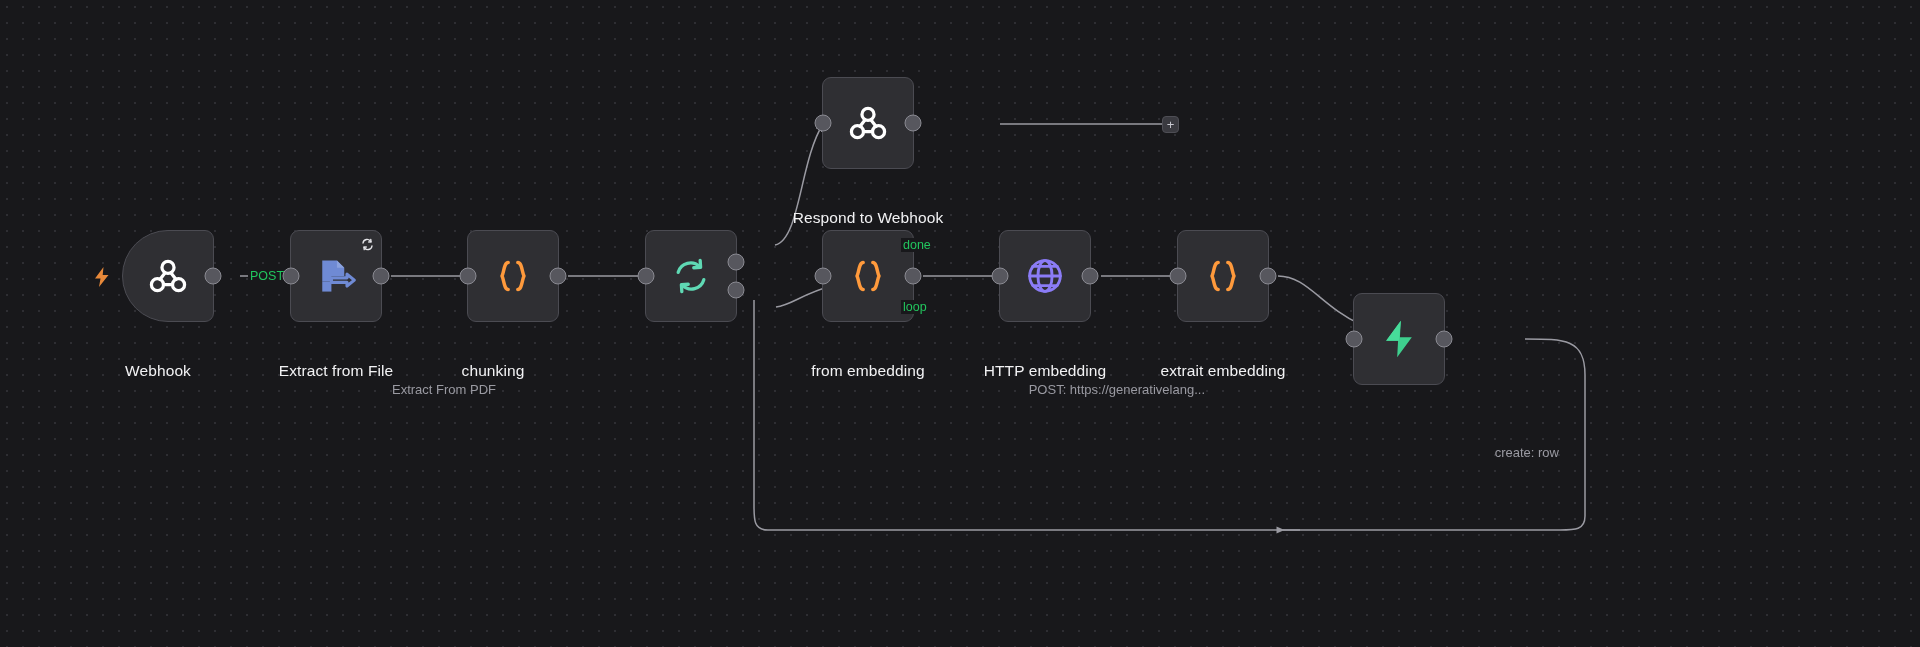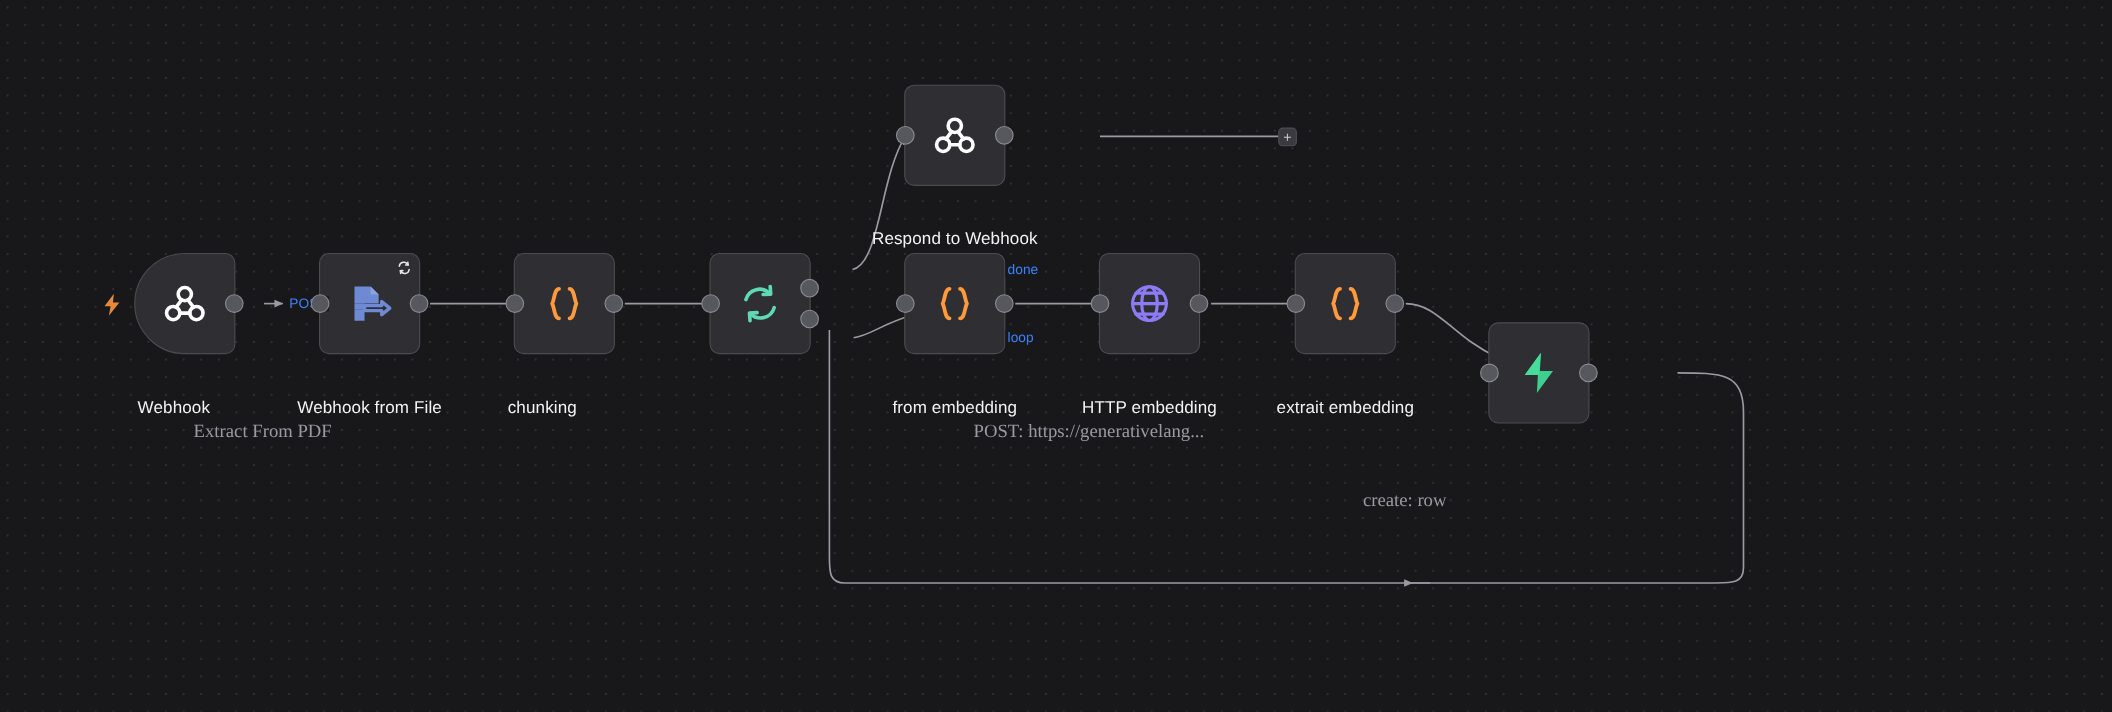--- a/index.html
+++ b/index.html
@@ -60,37 +60,35 @@
     text-align:center;
     color:#f2f2f4;
     font-size:15.5px;
     letter-spacing:.1px;
     white-space:nowrap;
     z-index:3;
   }
   .nsub {
     position:absolute;
     width:320px;
-    text-align:left;
+    text-align:right;
     color:#9a9aa2;
-    font-size:17px;
+    font-size:13px;
     white-space:nowrap;
     z-index:3;
-    font-family:Liberation Serif, serif;
   }
   
   .wlabel {
     position:absolute;
-    color:#3b82f6;
+    color:#22c55e;
     font-size:12.5px;
     background:#18181b;
     padding:0 2px;
     white-space:nowrap;
     z-index:3;
-    margin-left:13px;
   }
   
   .bolt { position:absolute; z-index:3; }
   
   .plusbtn {
     position:absolute;
     width:17px; height:17px;
     border-radius:4px;
     background:#3a3a40;
     border:1px solid #4e4e55;
@@ -185,21 +183,21 @@
       <svg width="13" height="13" viewBox="0 0 16 16" xmlns="http://www.w3.org/2000/svg" fill="none" stroke="#e6e6ea" stroke-width="1.7" stroke-linecap="round">
         <path d="M2.5,6.2 A5,5 0 0 1 12,4.6"></path>
         <path d="M13.5,9.8 A5,5 0 0 1 4,11.4"></path>
         <path d="M12,1.8 L12.4,4.8 L9.5,4.9"></path>
         <path d="M4,14.2 L3.6,11.2 L6.5,11.1"></path>
       </svg>
     </span>
     <span class="port in"></span>
     <span class="port out"></span>
   </div>
-  <div class="nlabel" style="left:176px; top:362px;">Webhook from File</div>
+  <div class="nlabel" style="left:176px; top:362px;">Extract from File</div>
   <div class="nsub" style="left:176px; top:382px;">Extract From PDF</div>
 
   <div class="node" style="left:467px; top:230px;">
     <span class="glyph">
       <svg width="46" height="46" viewBox="0 0 48 48" xmlns="http://www.w3.org/2000/svg" fill="none" stroke="#ff9a3c" stroke-width="3.6" stroke-linecap="round" stroke-linejoin="round">
         <path d="M19,10 C14.5,10 14.5,21 12.5,24 C14.5,27 14.5,38 19,38"></path>
         <path d="M29,10 C33.5,10 33.5,21 35.5,24 C33.5,27 33.5,38 29,38"></path>
       </svg>
     </span>
     <span class="port in"></span>

